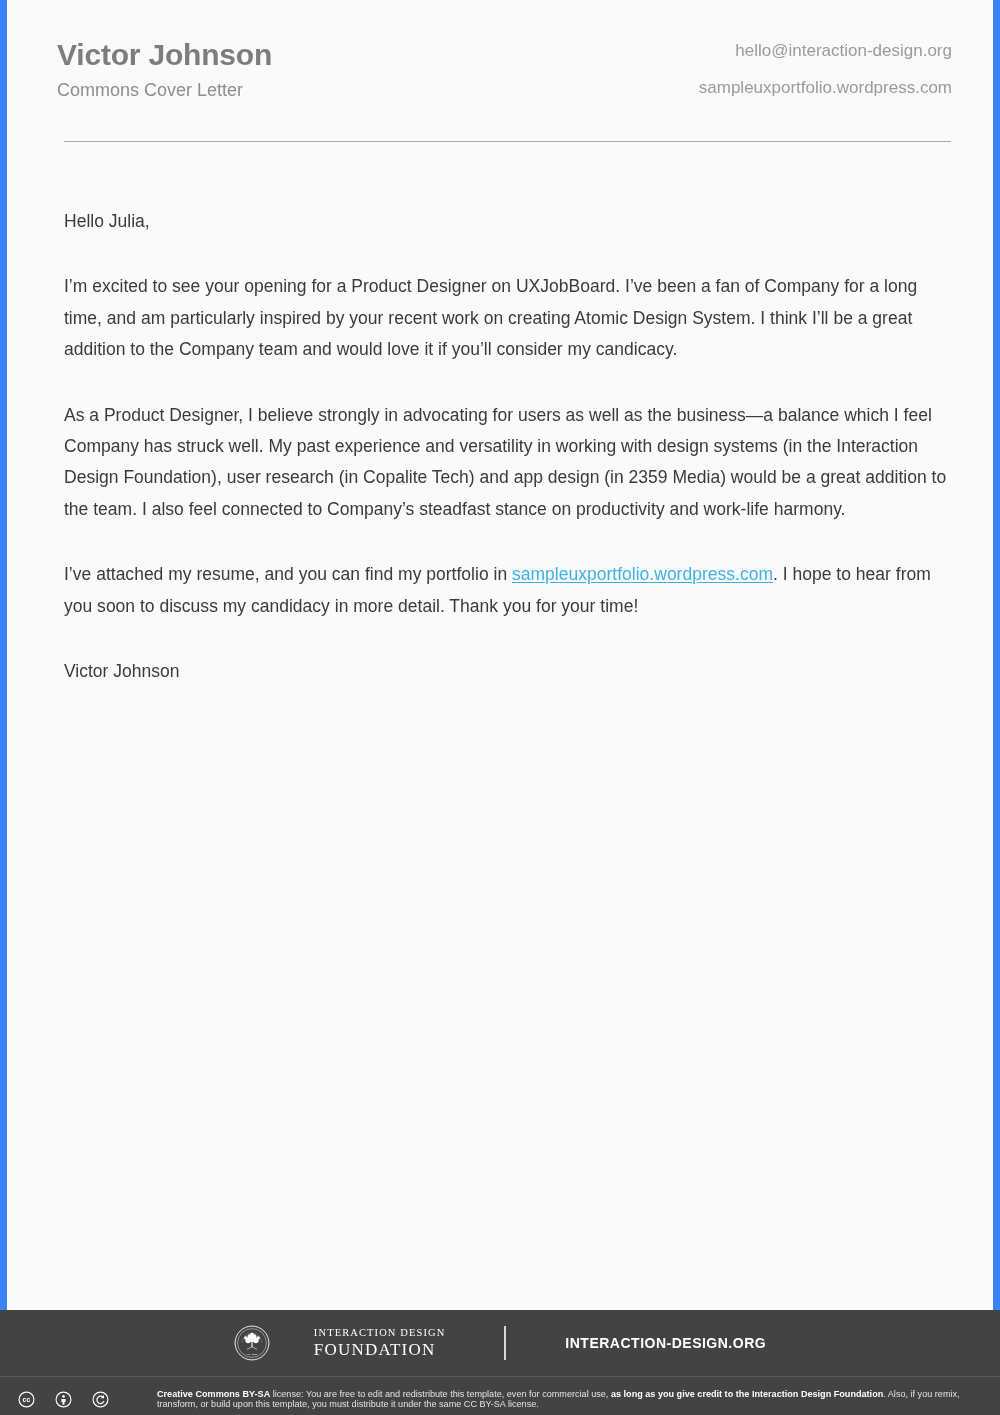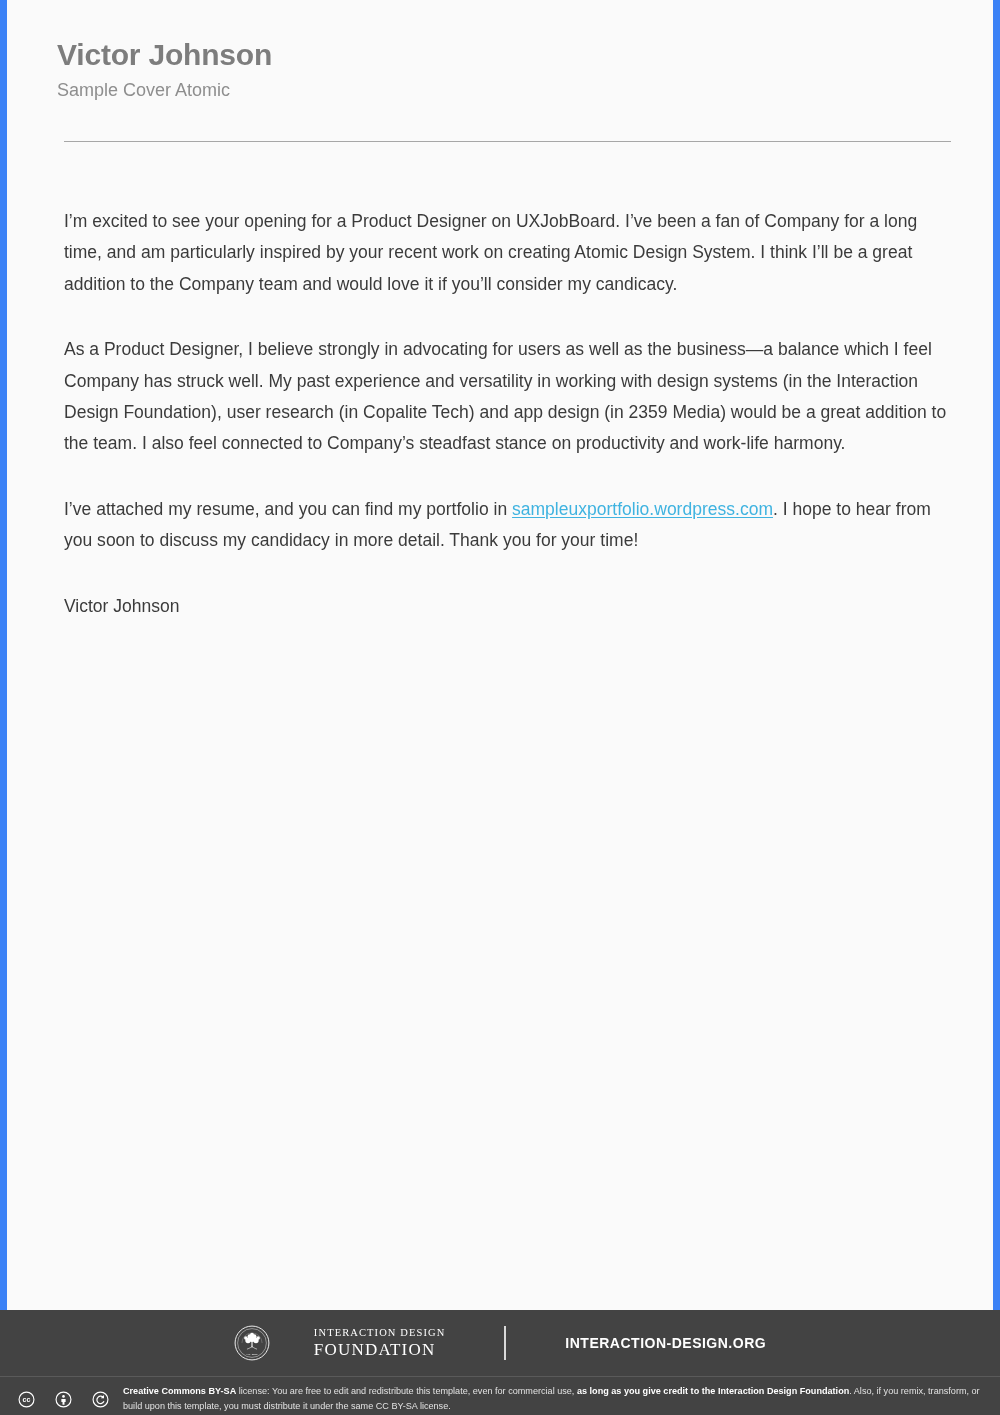--- a/index.html
+++ b/index.html
@@ -186,42 +186,48 @@
     display: flex;
     align-items: center;
     gap: 20px;
     flex: 0 0 auto;
     margin-right: 14px;
   }
   .cc-icon { width: 17px; height: 17px; display: block; }
   .license-text {
     color: #e2e2e2;
     font-size: 9.1px;
-    line-height: 15px;
+    line-height: 10px;
     font-weight: normal;
+    margin-left: 34px;
   }
   .license-text b { font-weight: bold; color: #ffffff; }
 </style>
 </head>
 <body>
 
 <div class="page">
   <div class="sheet">
 
     <div class="header">
       <div class="header-left">
         <h1 class="doc-name">Victor Johnson</h1>
-        <div class="doc-subtitle">Sample Cover Atomic</div>
+        <div class="doc-subtitle">Commons Cover Letter</div>
+      </div>
+      <div class="header-right">
+        <div class="contact-line">hello@interaction-design.org</div>
+        <div class="contact-line last">sampleuxportfolio.wordpress.com</div>
       </div>
     </div>
 
     <div class="rule"></div>
 
     <div class="letter">
 
+      <p class="para salutation">Hello Julia,</p>
 
       <p class="para">I’m excited to see your opening for a Product Designer on UXJobBoard. I’ve been a fan of Company for a long time, and am particularly inspired by your recent work on creating Atomic Design System. I think I’ll be a great addition to the Company team and would love it if you’ll consider my candicacy.</p>
 
       <p class="para">As a Product Designer, I believe strongly in advocating for users as well as the business—a balance which I feel Company has struck well. My past experience and versatility in working with design systems (in the Interaction Design Foundation), user research (in Copalite Tech) and app design (in 2359 Media) would be a great addition to the team. I also feel connected to Company’s steadfast stance on productivity and work-life harmony.</p>
 
       <p class="para"><span>I’ve attached my resume, and you can find my portfolio in </span><a class="portfolio-link" href="#">sampleuxportfolio.wordpress.com</a><span>. I hope to hear from you soon to discuss my candidacy in more detail. Thank you for your time!</span></p>
 
       <div class="closing-line">Victor Johnson</div>
     </div>
   </div>

